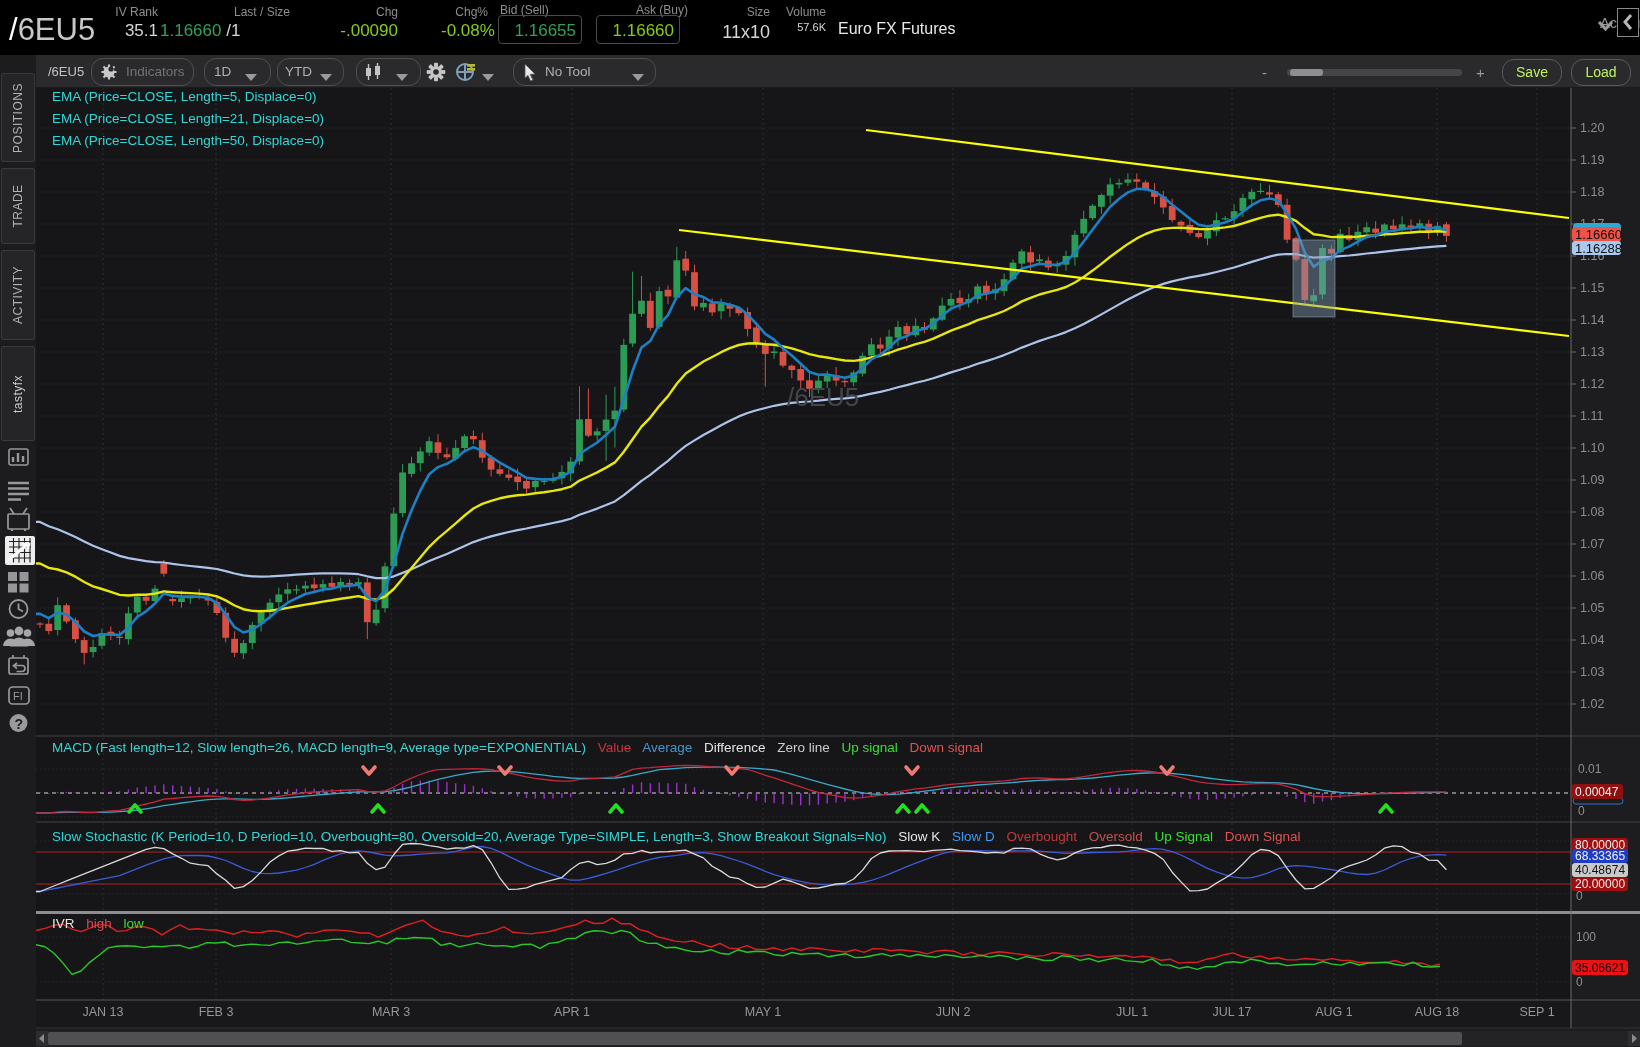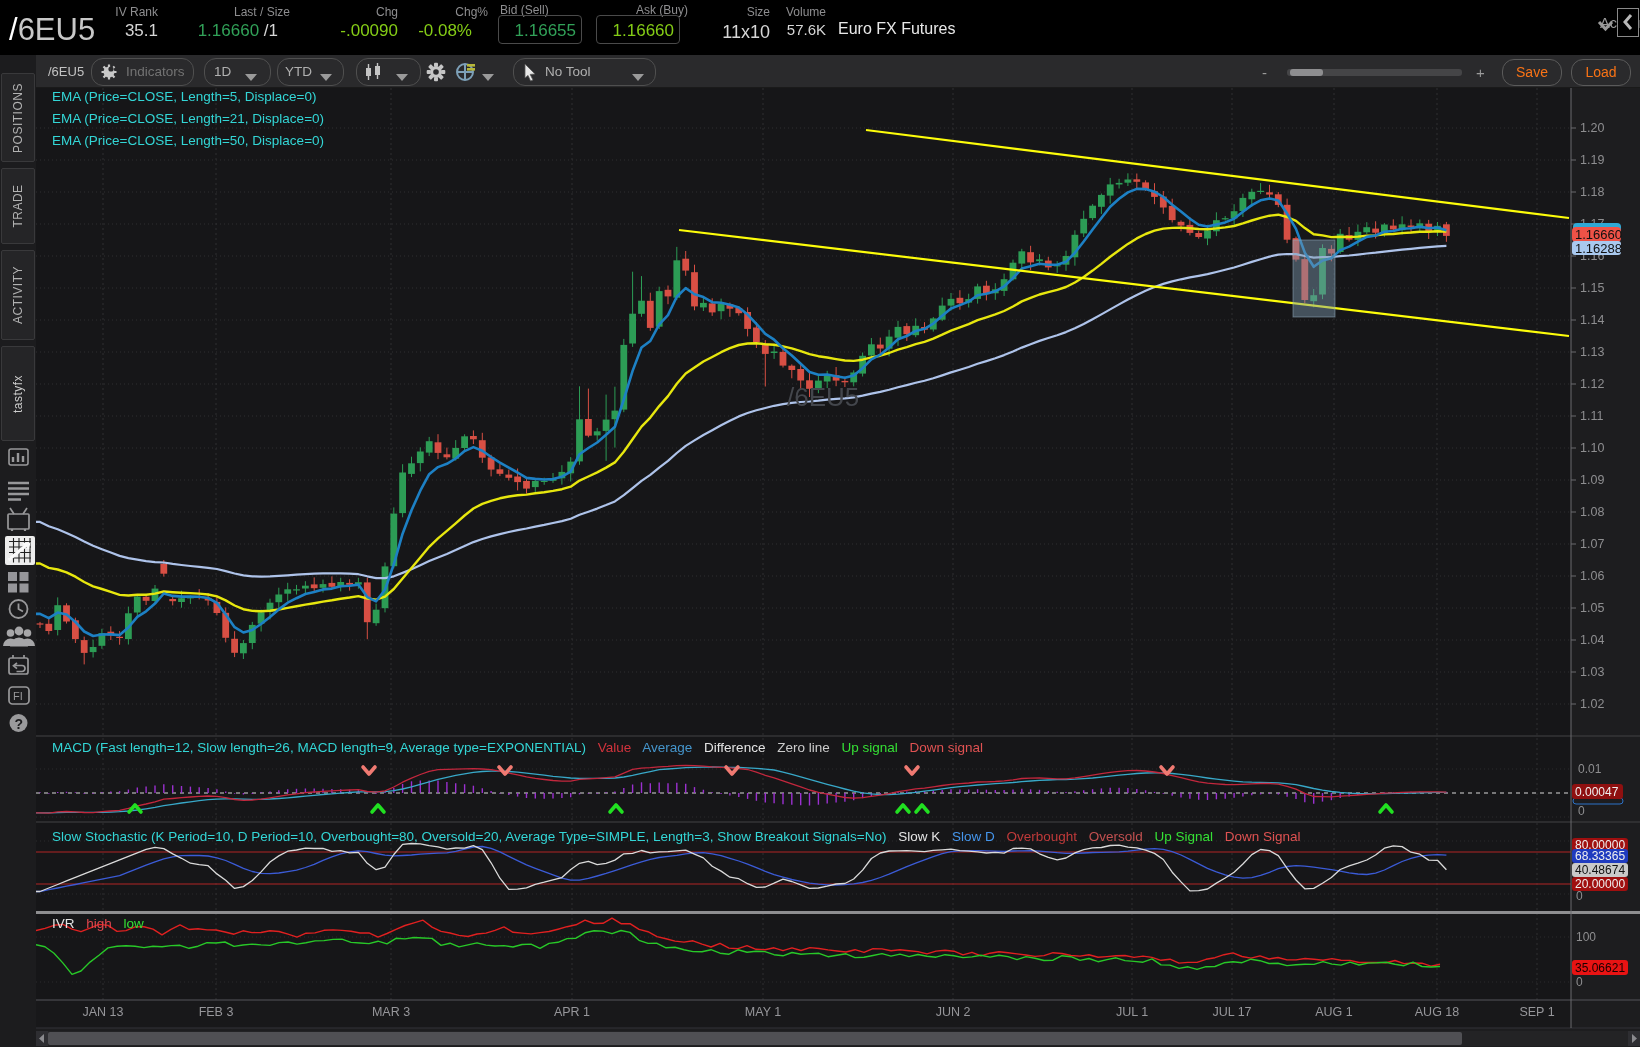--- a/index.html
+++ b/index.html
@@ -1,48 +1,48 @@
 <!DOCTYPE html>
 <html><head><meta charset="utf-8"><title>/6EU5</title>
 <style>
 *{margin:0;padding:0;box-sizing:border-box}
 html,body{width:1640px;height:1047px;background:#000;overflow:hidden;font-family:"Liberation Sans",sans-serif}
 #app{position:relative;width:1640px;height:907px;background:#000}
 .abs{position:absolute}
 .lbl{color:#8e8e90;font-size:12px}
 .hdr-val{font-size:17px;color:#d6d6d6}
 .grn{color:#31a158}.red{color:#84cc16}
-.btn{position:absolute;border:1px solid #4f4f4f;border-radius:12px;color:#f97316;font-size:13px;background:#2a2a2c}
+.btn{position:absolute;border:1px solid #4f4f4f;border-radius:12px;color:#bef264;font-size:13px;background:#2a2a2c}
 .tab{position:absolute;left:1px;width:34px;background:#252527;border:1px solid #39393b;border-radius:2px;color:#b2b2b2;font-size:12px;letter-spacing:0.5px}
 .tab span{position:absolute;left:50%;top:50%;transform:translate(-50%,-50%) rotate(-90deg);white-space:nowrap}
 .carat{display:inline-block;width:0;height:0;border-left:6px solid transparent;border-right:6px solid transparent;border-top:7px solid #9a9a9a}
 </style></head>
 <body>
 <div id="app">
 
 <div class="abs" style="left:0;top:0;width:1640px;height:55px;background:#000"></div>
 <div class="abs" style="left:9px;top:12px;font-size:31px;color:#c8c8c8"><span style="color:#fff">/</span>6EU5</div>
 <div class="abs lbl" style="left:114px;top:5px;width:44px;text-align:right">IV Rank</div>
 <div class="abs hdr-val" style="left:100px;top:21px;width:58px;text-align:right">35.1</div>
 <div class="abs lbl" style="left:200px;top:5px;width:90px;text-align:right">Last / Size</div>
-<div class="abs hdr-val" style="left:160px;top:21px;width:118px;text-align:right"><span class="grn">1.16660</span> /1</div>
+<div class="abs hdr-val" style="left:160px;top:21px;width:118px;"><span class="grn">1.16660</span> /1</div>
 <div class="abs lbl" style="left:330px;top:5px;width:68px;text-align:right">Chg</div>
 <div class="abs hdr-val red" style="left:330px;top:21px;width:68px;text-align:right">-.00090</div>
 <div class="abs lbl" style="left:420px;top:5px;width:68px;text-align:right">Chg%</div>
-<div class="abs hdr-val red" style="left:404px;top:21px;width:68px;text-align:right">-0.08%</div>
+<div class="abs hdr-val red" style="left:441px;top:21px;width:68px;text-align:left">-0.08%</div>
 <div class="abs lbl" style="left:500px;top:3px;width:80px;">Bid (Sell)</div>
 <div class="abs" style="left:498px;top:15px;width:84px;height:29px;border:1px solid #4a4a4a;border-radius:4px"></div>
 <div class="abs hdr-val grn" style="left:500px;top:21px;width:76px;text-align:right">1.16655</div>
 <div class="abs lbl" style="left:608px;top:3px;width:80px;text-align:right">Ask (Buy)</div>
 <div class="abs" style="left:596px;top:15px;width:84px;height:29px;border:1px solid #4a4a4a;border-radius:4px"></div>
 <div class="abs hdr-val red" style="left:598px;top:21px;width:76px;text-align:right">1.16660</div>
 <div class="abs lbl" style="left:722px;top:5px;width:48px;text-align:right">Size</div>
 <div class="abs" style="left:722px;top:22px;width:48px;text-align:right;font-size:18px;color:#d6d6d6">11x10</div>
 <div class="abs lbl" style="left:778px;top:5px;width:48px;text-align:right">Volume</div>
-<div class="abs" style="left:778px;top:21px;width:48px;text-align:right;font-size:15px;color:#d6d6d6">57.6K</div>
+<div class="abs" style="left:778px;top:21px;width:48px;text-align:right;font-size:11px;color:#d6d6d6">57.6K</div>
 <div class="abs" style="left:838px;top:20px;font-size:16px;color:#e8e8e8">Euro FX Futures</div>
 <div class="abs" style="left:1600px;top:15px;font-size:14.5px;font-weight:normal;color:#9a9a9a">Accounts</div>
 <div class="abs" style="left:1597px;top:18px"><svg width="17" height="12">
         <path d="M2 2 L8.5 9 L15 2" stroke="#9a9a9a" stroke-width="3" fill="none"></path>
       </svg></div>
 <div class="abs" style="left:1617px;top:8px;width:22px;height:29px;border:1px solid #8a8a8a;background:#000"></div>
 <div class="abs" style="left:1622px;top:13px"><svg width="12" height="18">
         <path d="M9 2 L3 9 L9 16" stroke="#b8b8b8" stroke-width="3" fill="none"></path>
       </svg></div>
 

